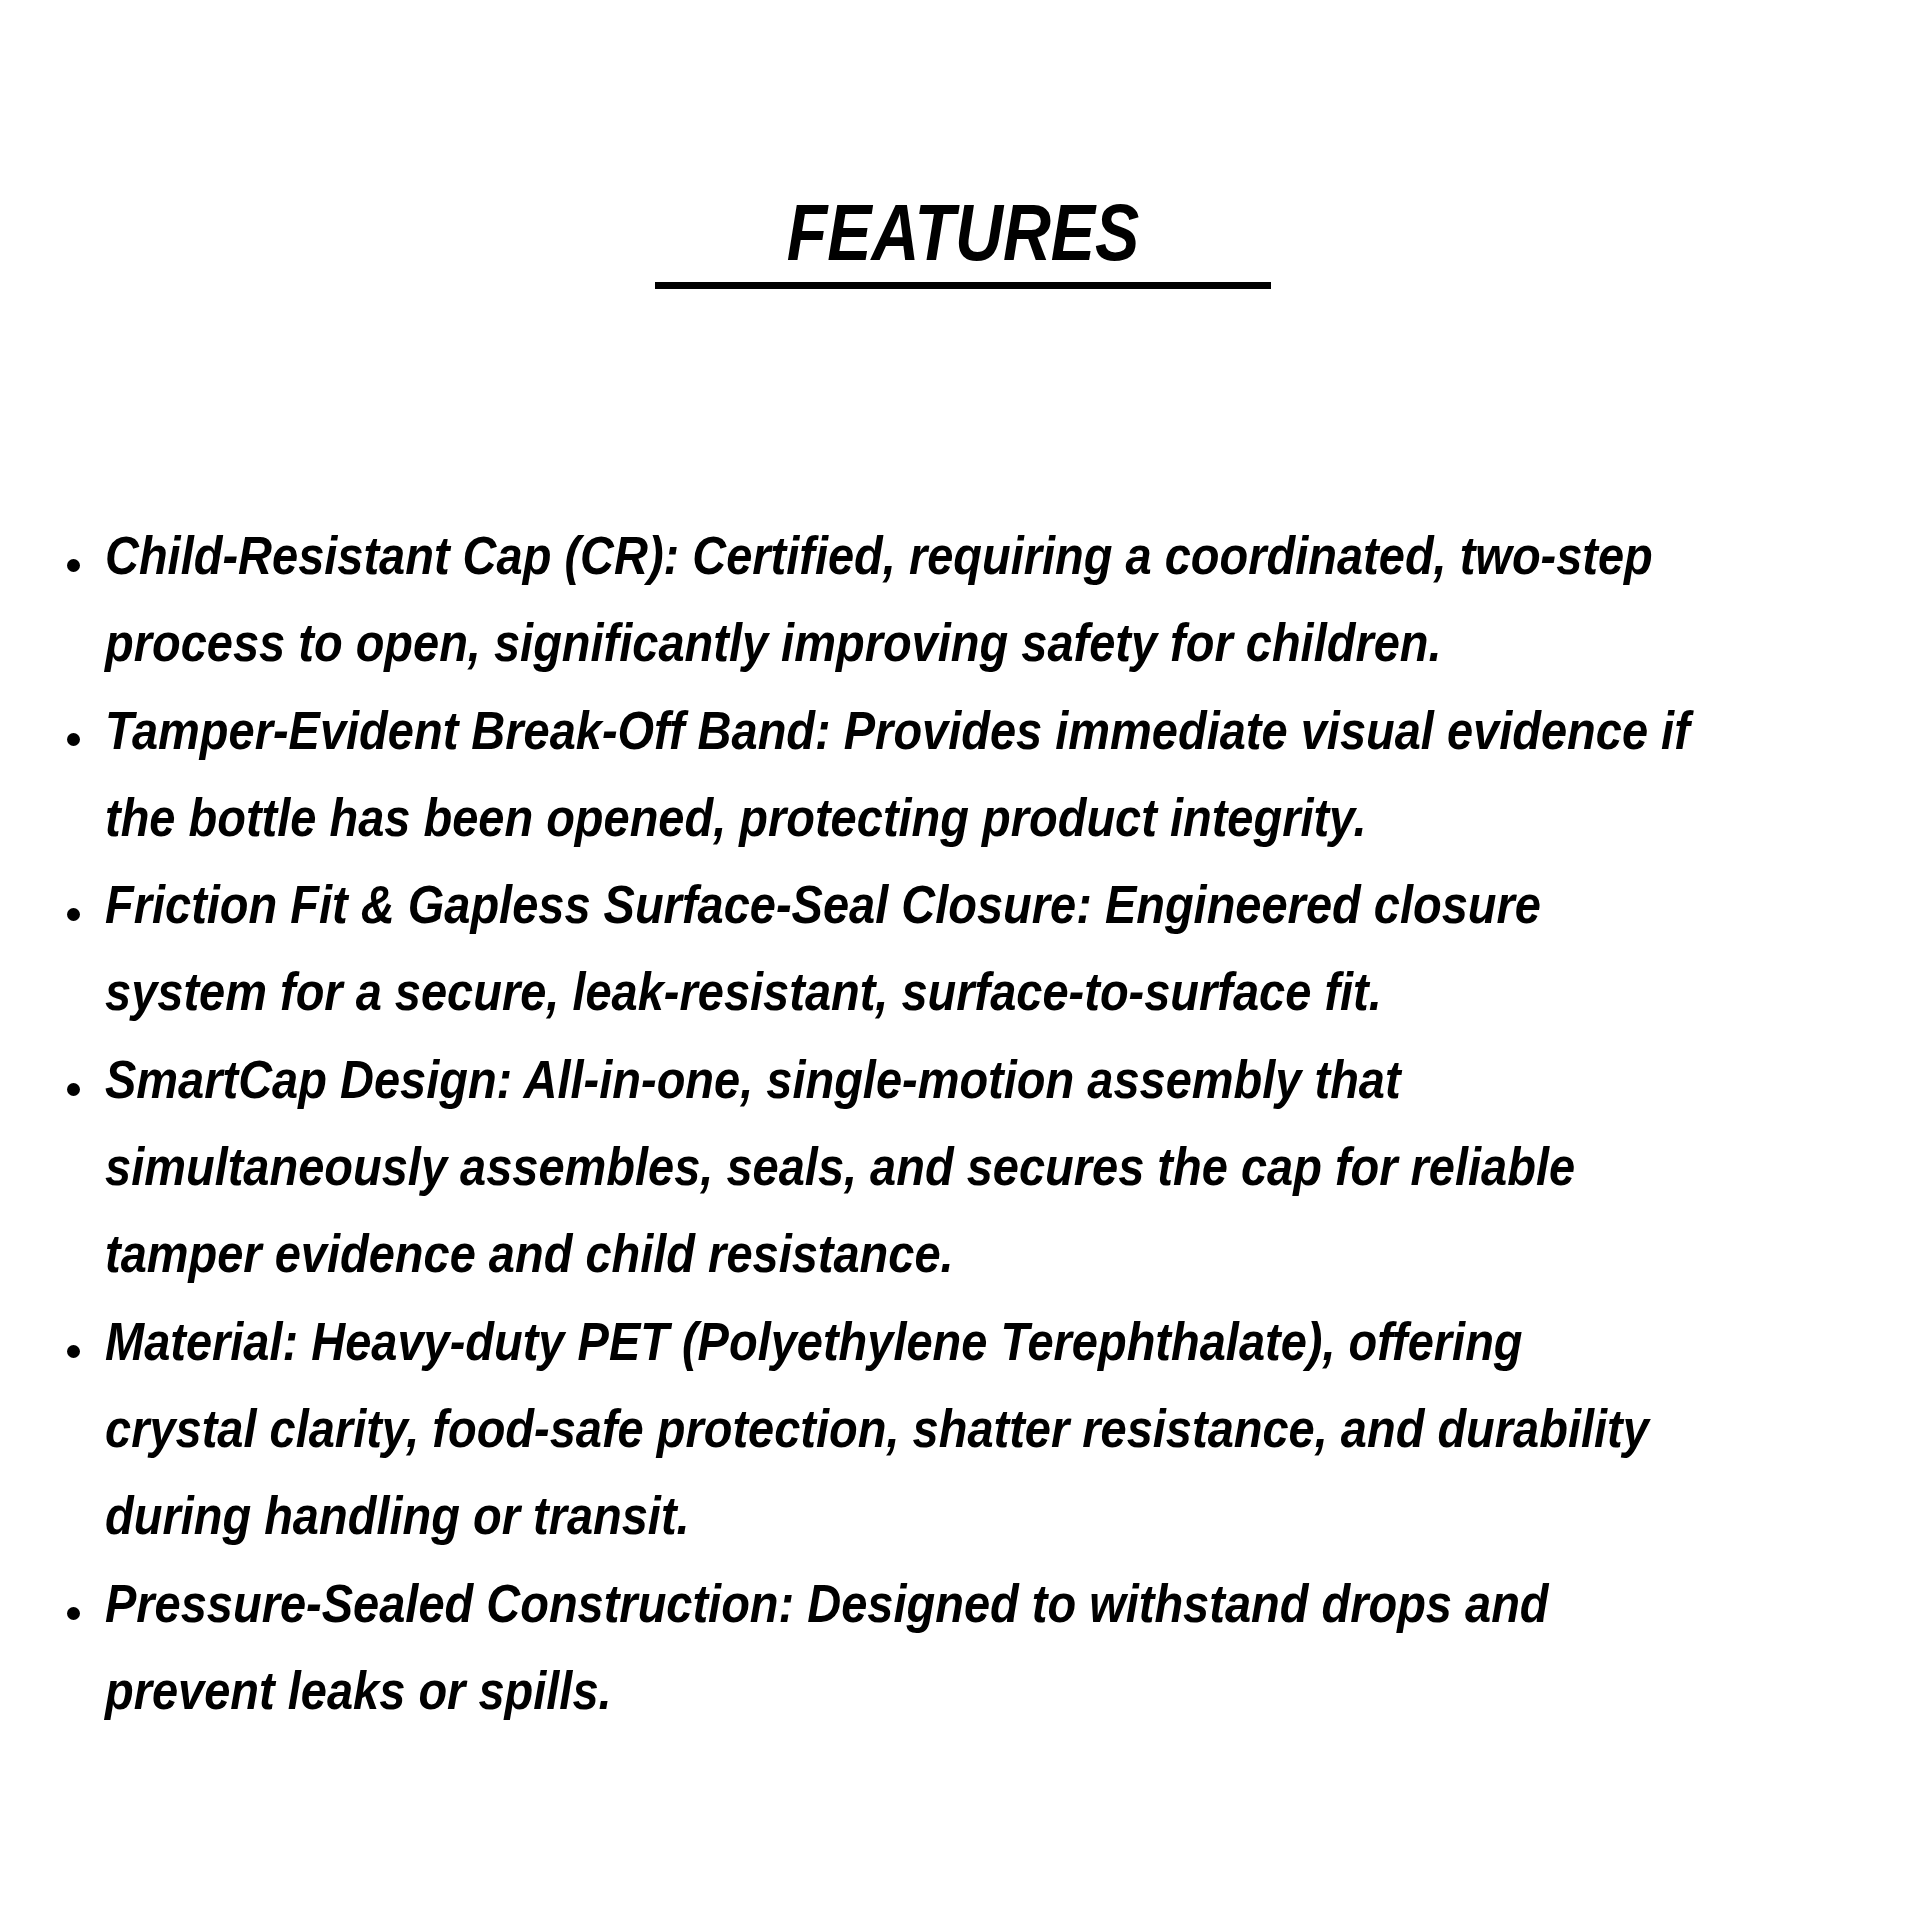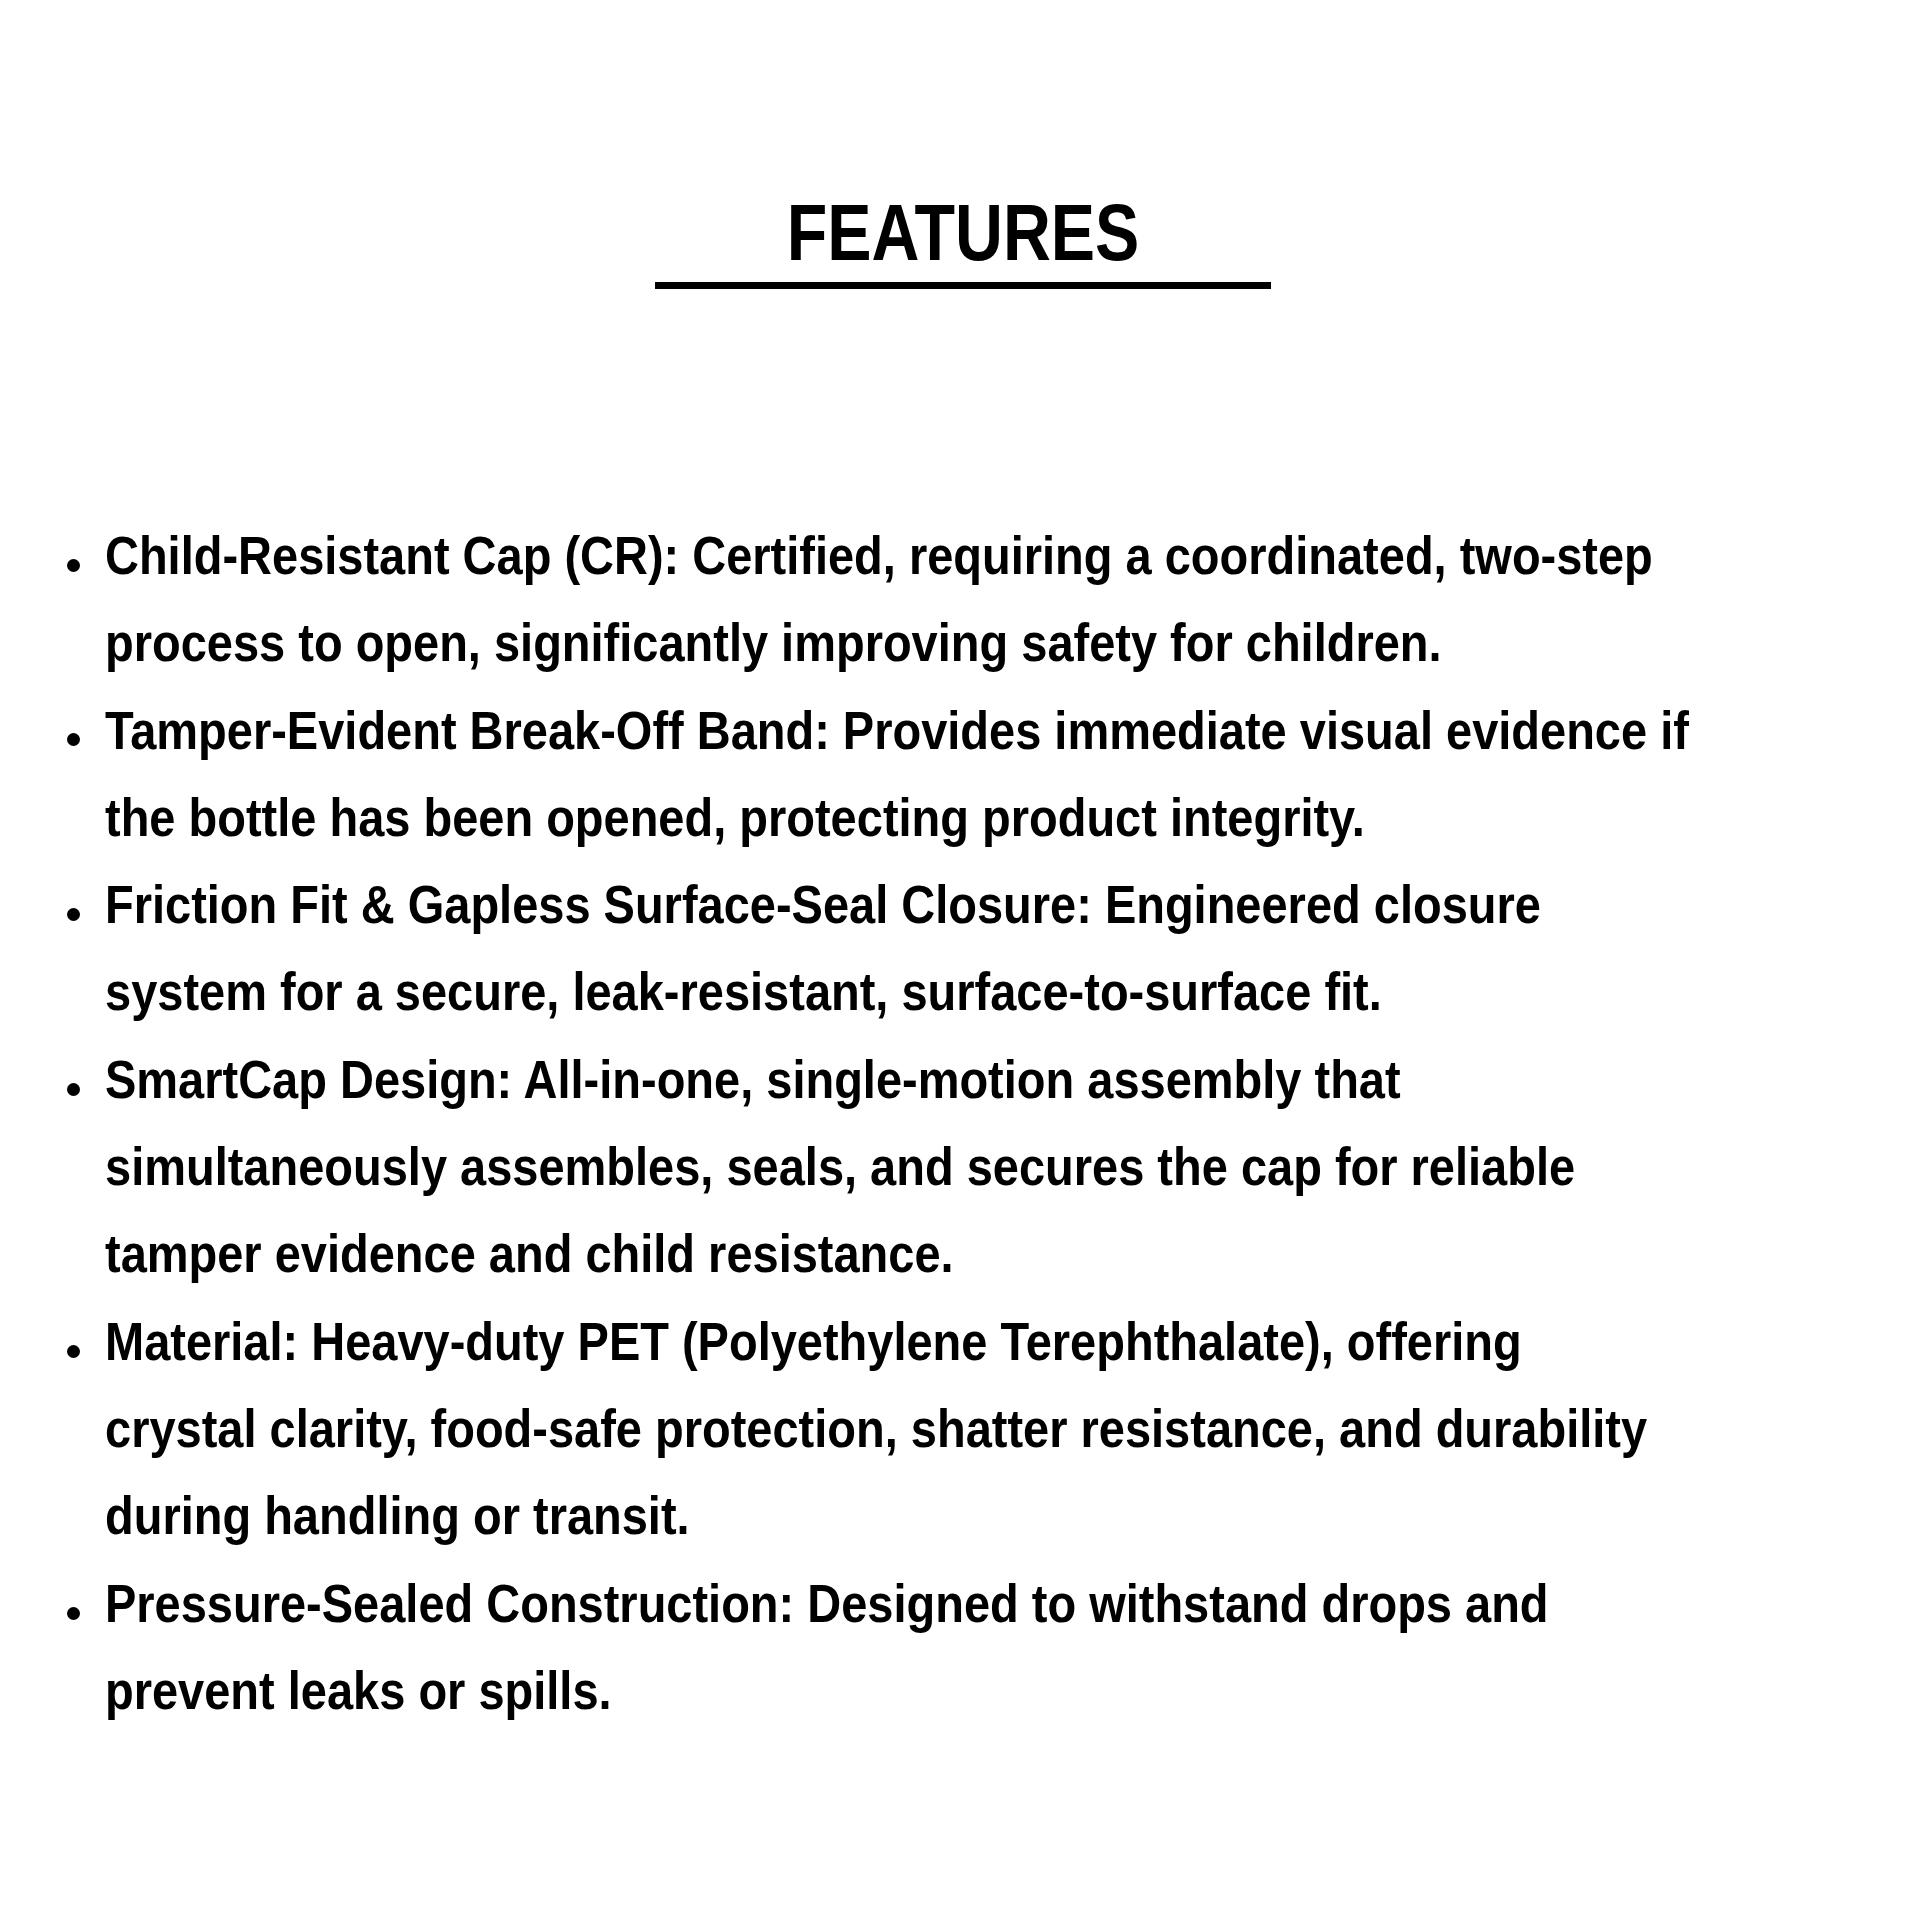--- a/index.html
+++ b/index.html
@@ -15,20 +15,21 @@
       color: #000000;
       font-family: "Liberation Sans", "DejaVu Sans", sans-serif;
       font-weight: 700;
     }
     .page {
       position: absolute;
       left: 0; top: 0;
       width: 1926px;
       height: 1926px;
       background: #ffffff;
+      font-style: italic;
     }
     
     .title-wrap {
       position: absolute;
       left: 0;
       top: 0;
       width: 1926px;
       height: 274px;
     }
     .title {

